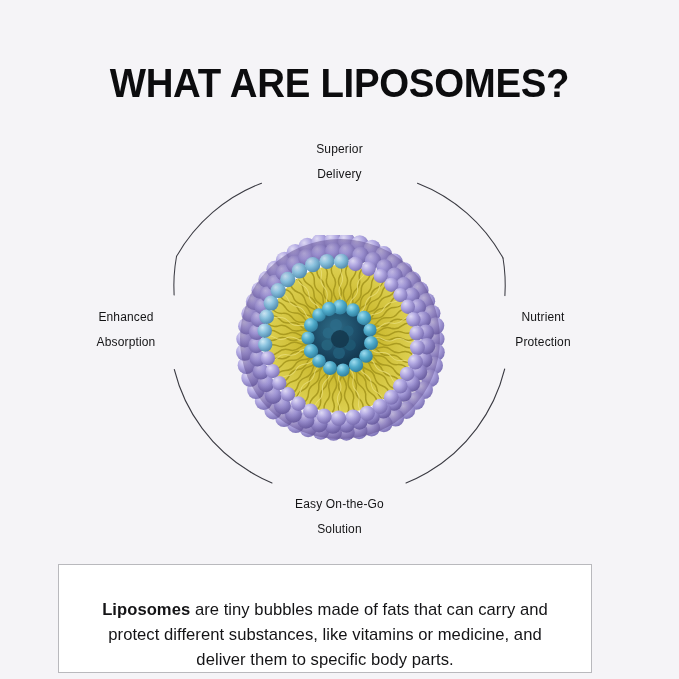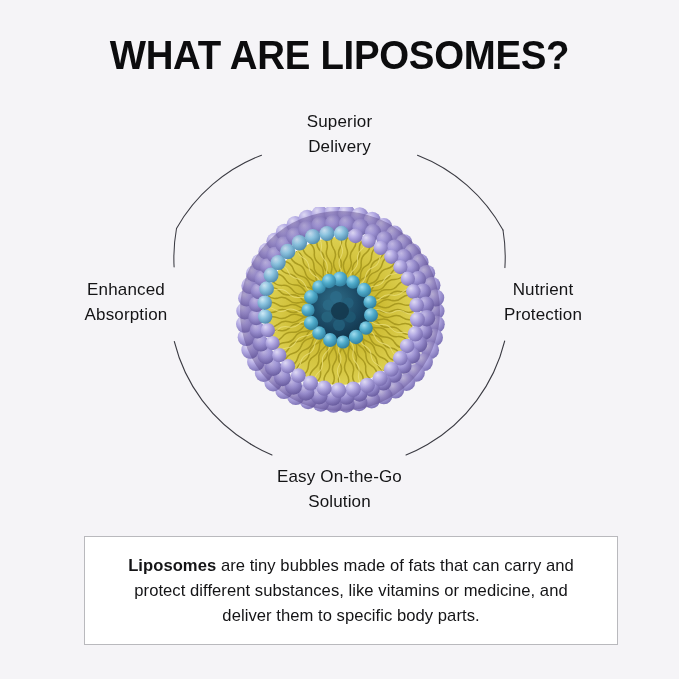--- a/index.html
+++ b/index.html
@@ -13,20 +13,21 @@
     font-family: "Liberation Sans", sans-serif;
     overflow: hidden;
     position: relative;
   }
 
   #infographic {
     position: absolute;
     inset: 0;
     width: 679px;
     height: 530px;
+    margin-top: 28px;
   }
 
   
   .title {
     position: absolute;
     top: 33px;
     left: 0;
     width: 679px;
     text-align: center;
     font-family: "Liberation Sans", sans-serif;
@@ -55,21 +56,21 @@
     height: 430px;
     overflow: visible;
   }
 
   
   .ring-label {
     position: absolute;
     text-align: center;
     font-family: "Liberation Sans", sans-serif;
     font-weight: 400;
-    font-size: 17px;
+    font-size: 12px;
     line-height: 25px;
     color: #141416;
     letter-spacing: 0.15px;
     white-space: pre-line;
   }
   .label-top {
     left: 50%;
     transform: translateX(-50%);
     top: 14px;
     width: 260px;
@@ -102,29 +103,29 @@
   }
   .liposome svg {
     display: block;
     width: 100%;
     height: 100%;
   }
 
   
   .caption-box {
     position: absolute;
-    left: 84px;
+    left: 58px;
     top: 536px;
     width: 534px;
     height: 109px;
     background: #ffffff;
     border: 1px solid #b9b9bd;
     box-sizing: border-box;
     display: flex;
-    align-items: center;
+    align-items: flex-end;
     justify-content: center;
   }
   .caption-text {
     font-family: "Liberation Sans", sans-serif;
     font-size: 16.6px;
     line-height: 25px;
     color: #141416;
     text-align: center;
     padding: 0 26px;
     letter-spacing: 0.05px;

